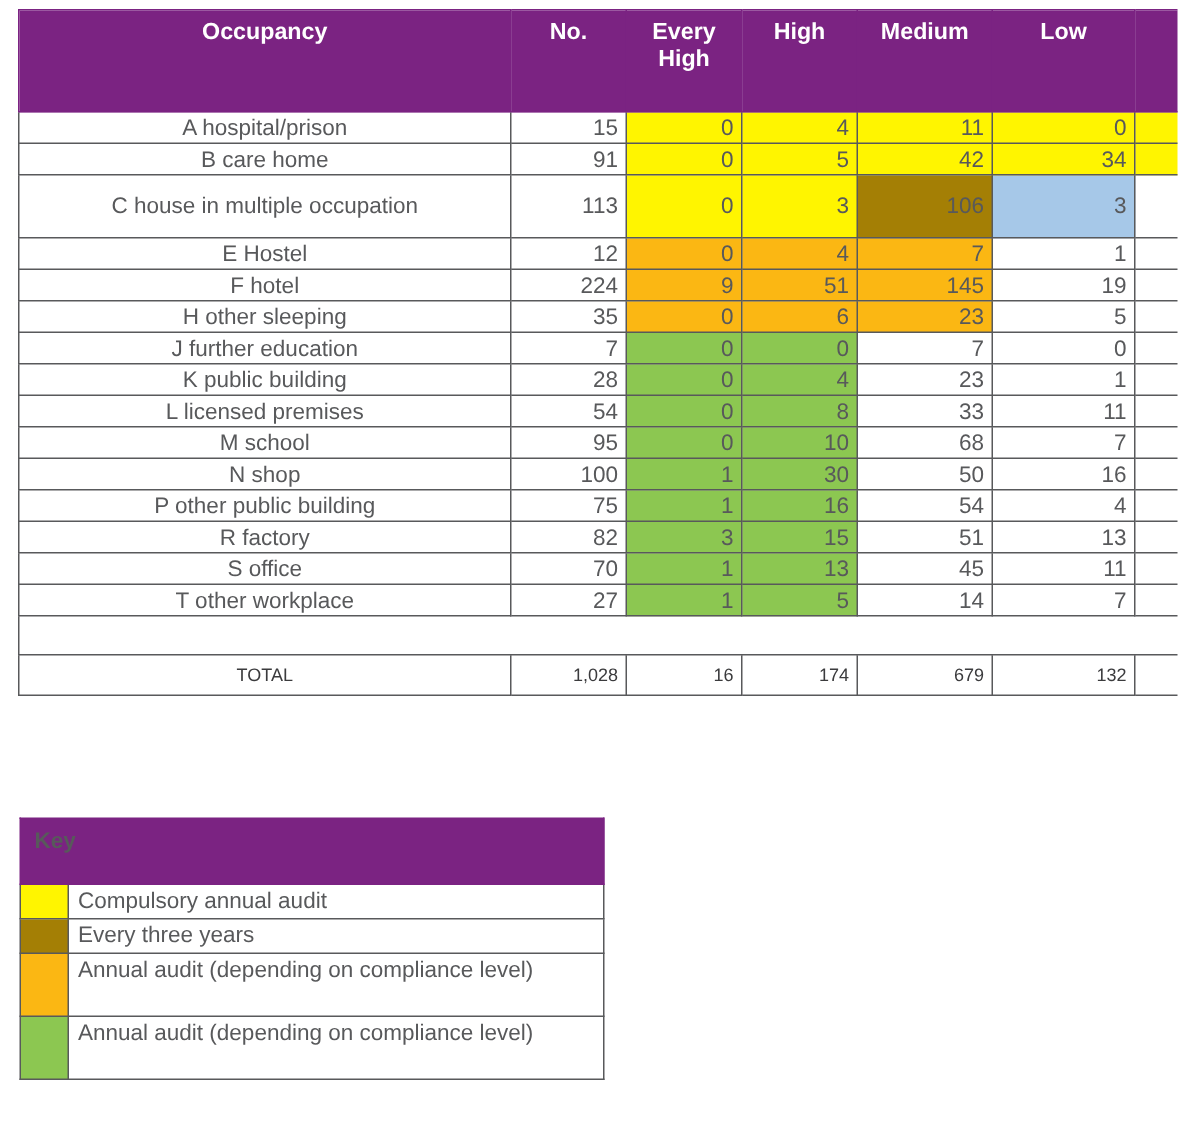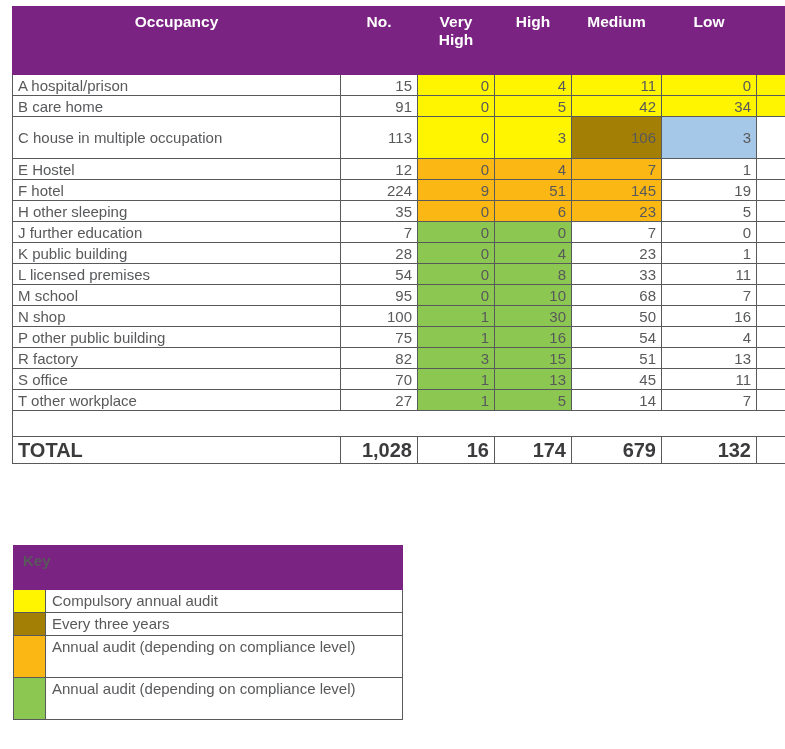--- a/index.html
+++ b/index.html
@@ -56,21 +56,21 @@
 
   
   col.c-occ  { width: 328px; }
   col.c-no   { width: 77px; }
   col.c-vh   { width: 77px; }
   col.c-hi   { width: 77px; }
   col.c-med  { width: 90px; }
   col.c-low  { width: 95px; }
   col.c-vlow { width: 93px; }
 
-  td.label { text-align: left; }
+  td.label { text-align: center; }
   td.num   { text-align: right; }
 
   tr.datarow td { height: 21px; }
   tr.datarow.tall td { height: 42px; }
 
   
   .fill-yellow { background: #FFF500 !important; }
   .fill-brown  { background: #A47F05 !important; }
   .fill-blue   { background: #A6C8E8 !important; }
   .fill-orange { background: #FBB713 !important; }
@@ -78,24 +78,24 @@
   .fill-white  { background: #ffffff !important; }
 
   tr.spacer td {
     height: 26px;
     border-left: 1px solid #58595b;
     border-right: 1px solid #58595b;
     border-top: 1px solid #58595b;
     border-bottom: 1px solid #58595b;
   }
   tr.total td {
-    font-weight: bold;
+    font-weight: normal;
     color: #3b3b3d;
     height: 27px;
-    font-size: 20px;
+    font-size: 12px;
   }
 
   
   #key-table-wrap {
     position: absolute;
     left: 13px;
     top: 545px;
     width: 390px;
   }
   table.keygrid {
@@ -143,21 +143,21 @@
         <col class="c-hi">
         <col class="c-med">
         <col class="c-low">
         <col class="c-vlow">
     </colgroup>
     <thead>
       <tr>
         <th class="col-occ">Occupancy</th>
         <th>No.</th>
         <th>
-          <span>Very</span><br>
+          <span>Every</span><br>
           <span>High</span>
         </th>
         <th>High</th>
         <th>Medium</th>
         <th>Low</th>
         <th>
           <br>
           
         </th>
       </tr>

